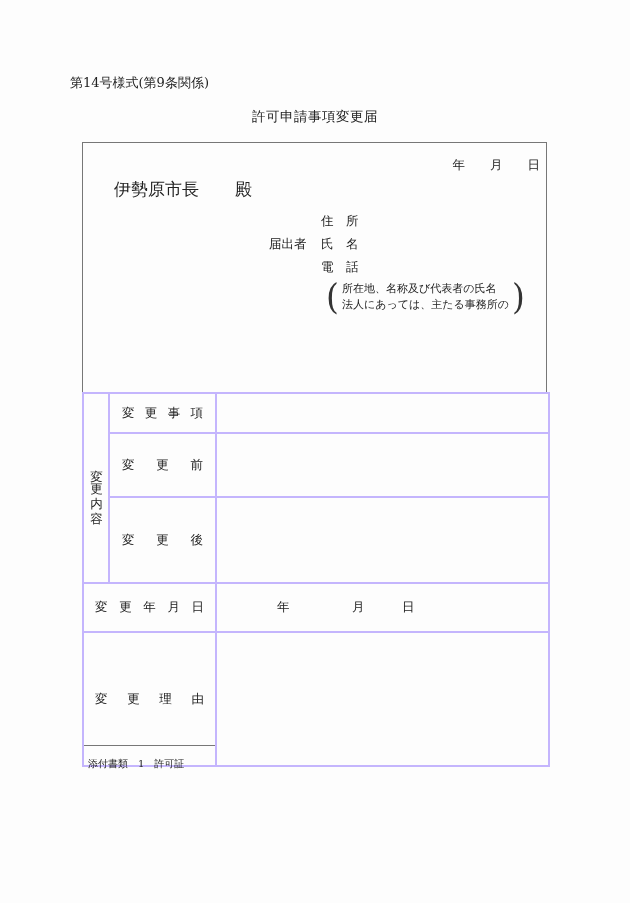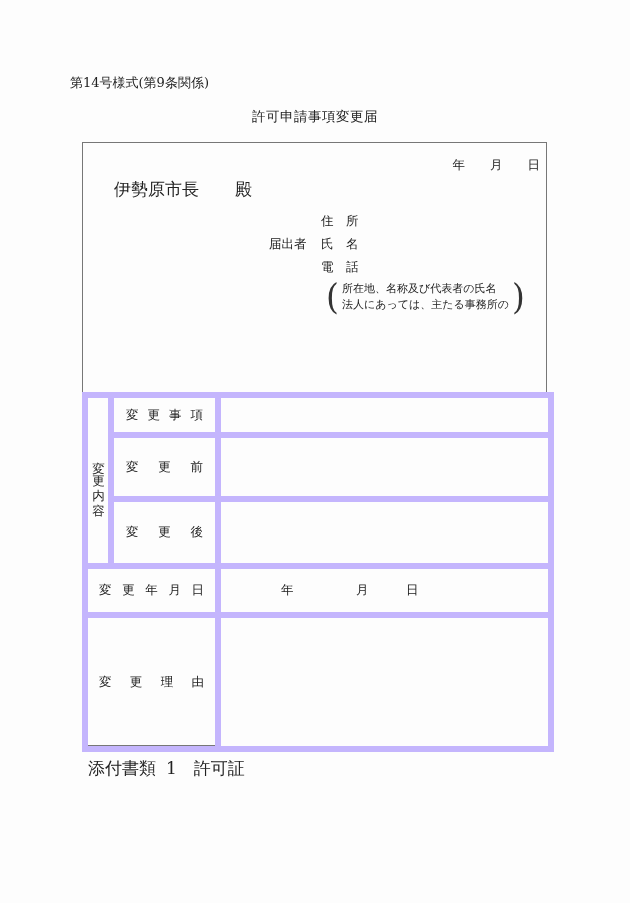--- a/index.html
+++ b/index.html
@@ -107,26 +107,26 @@
   table.change-table {
     position: absolute;
     left: -1px;
     top: 249px;
     width: 466px;
     border-collapse: collapse;
     table-layout: fixed;
     font-size: 12.5px;
   }
   table.change-table td {
-    border: 6px solid #c4b5fd;
+    border: 2px solid #c4b5fd;
     vertical-align: middle;
   }
   tr.r1 { height: 40px; }
   tr.r2 { height: 64px; }
-  tr.r3 { height: 67px; }
+  tr.r3 { height: 86px; }
   tr.r4 { height: 49px; }
   tr.r5 { height: 134px; }
 
   td.group-cell { text-align: center; }
   .vtext {
     display: inline-block;
     writing-mode: vertical-rl;
     text-orientation: upright;
     letter-spacing: 14px;
     font-size: 12.5px;
@@ -139,21 +139,21 @@
     white-space: nowrap;
   }
   td.label-cell.wide { padding: 0 11px; }
   td.value-cell { padding-left: 8px; background: #fdfdfd; }
   td.value-cell.date-value { padding-left: 60px; white-space: nowrap; }
 
   .attachments {
     position: absolute;
     left: 88px;
     top: 757px;
-    font-size: 17px;
+    font-size: 10px;
   }
   .attachments .attach-line { display: flex; white-space: nowrap; }
   .attachments .attach-line .gap { margin-left: 10px; }
   .attachments .attach-line.second { margin-top: 15px; padding-left: 60px; }
 </style>
 </head>
 <body>
 
 <div class="page">
 

